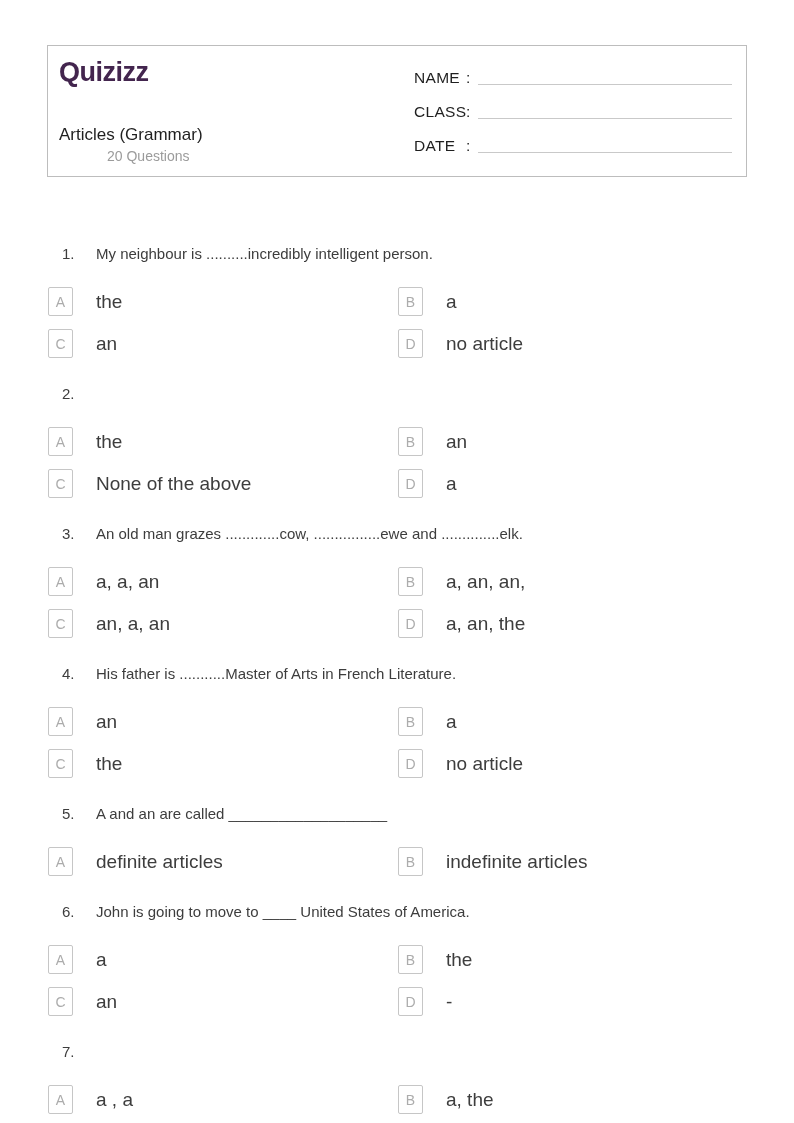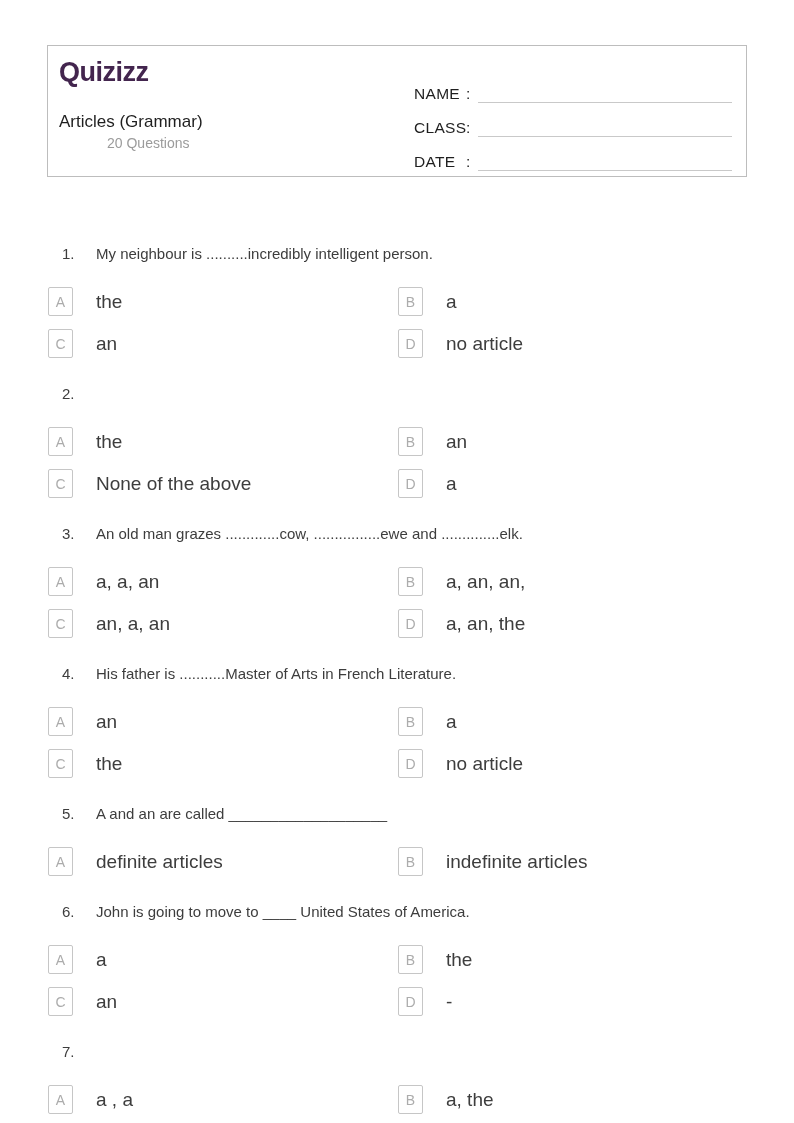--- a/index.html
+++ b/index.html
@@ -17,31 +17,31 @@
   body{
     width:794px;height:1123px;overflow:hidden;position:relative;
     font-family:"Liberation Sans","DejaVu Sans",sans-serif;
     color:var(--text-dark);
   }
   .page{padding:45px 47px 0 47px;}
   
   .header-box{
     height:132px;border:1px solid var(--header-border);
     display:flex;justify-content:space-between;
-    padding:13px 14px 23px 11px;
+    padding:13px 14px 10px 11px;
   }
   .header-left{display:flex;flex-direction:column;justify-content:space-between;}
   .logo{
     font-size:27px;font-weight:800;letter-spacing:-0.5px;
     color:var(--brand-purple);line-height:1;
   }
   .title{font-size:17px;color:var(--text-black);line-height:1.35;}
   .subtitle{font-size:14px;color:var(--muted);line-height:1.35;margin-left:48px;}
   .header-right{width:318px;padding-top:10px;}
-  .field-row{display:flex;align-items:flex-end;height:34px;}
+  .field-row{display:flex;align-items:flex-start;height:34px;}
   .field-label{font-size:15.5px;color:var(--text-black);width:52px;letter-spacing:0.3px;}
   .field-sep{font-size:15.5px;color:var(--text-black);margin-right:4px;}
   .field-line{flex:1;border-bottom:1px solid var(--line-gray);height:16px;margin-left:4px;}
   
   .questions{margin-top:67px;}
   .q-row{display:flex;margin-bottom:23px;}
   .q-num{width:49px;flex:0 0 49px;padding-left:15px;font-size:15px;color:var(--text-dark);line-height:20px;}
   .q-text{font-size:15px;color:var(--text-dark);line-height:20px;text-align:right;}
   .opts{
     display:grid;grid-template-columns:350px 350px;

